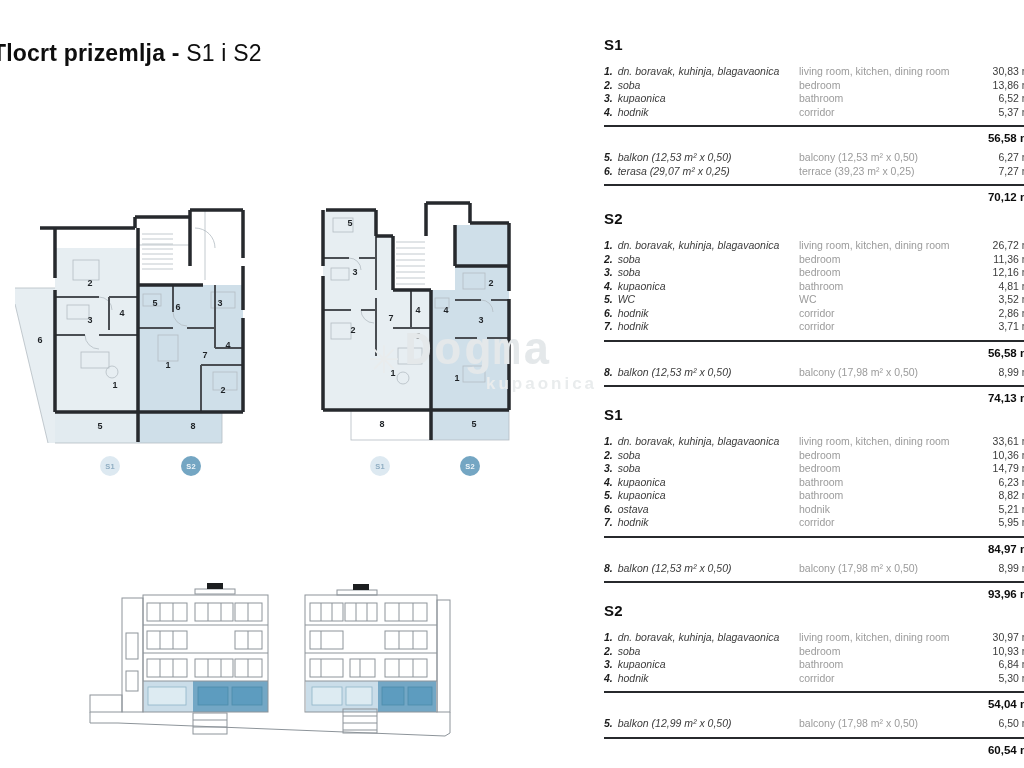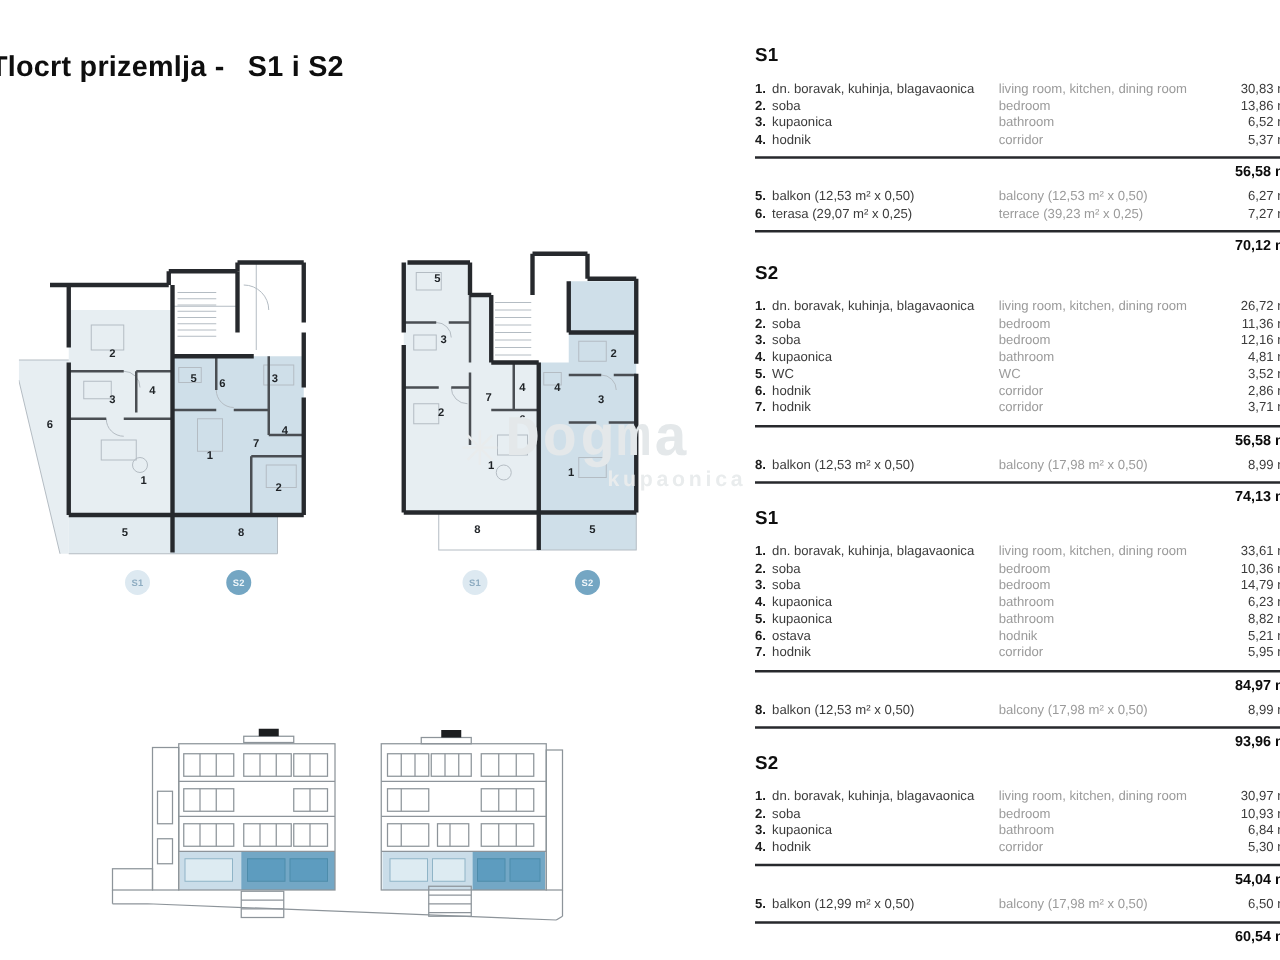--- a/index.html
+++ b/index.html
@@ -3,21 +3,21 @@
 <meta charset="utf-8">
 <style>
   html,body{margin:0;padding:0;}
   body{
     position:relative;width:1024px;height:768px;overflow:hidden;background:#ffffff;
     font-family:"Liberation Sans",sans-serif;color:#222;
   }
   
   .page-title{position:absolute;left:-8px;top:40px;font-size:23px;color:#0e0e0e;white-space:nowrap;letter-spacing:.2px;}
   .page-title .t1{font-weight:700;}
-  .page-title .t2{font-weight:700;margin-left:12px;}
+  .page-title .t2{font-weight:400;}
 
   
   .plan{position:absolute;}
   .plan svg{display:block;}
   .labels{position:absolute;inset:0;}
   .room-label{
     position:absolute;transform:translate(-50%,-50%);
     font-size:9px;font-weight:700;color:#1f2327;line-height:1;
   }
   .badge{
@@ -36,21 +36,21 @@
   .watermark .wm-mark{font-size:38px;vertical-align:middle;color:#e9eced;}
   .watermark .wm-main{font-size:46px;font-weight:600;letter-spacing:2px;font-family:Liberation Mono, monospace;}
   .watermark .wm-sub{display:block;margin:-8px 0 0 118px;font-size:17px;font-weight:600;letter-spacing:3px;color:#e9eced;}
 
   
   #tables{position:absolute;left:604px;top:0;width:430px;}
   .section{position:absolute;left:0;width:100%;}
   .section.pos0{top:36px;} .section.pos1{top:210px;} .section.pos2{top:406px;} .section.pos3{top:602px;}
   .sec-h{font-size:15px;font-weight:800;color:#0f0f0f;margin-bottom:12px;letter-spacing:.2px;}
   .trow{display:grid;grid-template-columns:195px 152px 1fr;font-size:10.5px;line-height:13.5px;}
-  .trow .hr{color:#3c3c3c;}
+  .trow .hr{color:#3c3c3c;font-style:italic;}
   .trow .hr b{color:#1c1c1c;margin-right:2px;}
   .trow .en{color:#9b9b9b;}
   .trow .val{text-align:right;color:#3c3c3c;white-space:nowrap;}
   .divider{border-top:2.5px solid #27292c;margin-top:6px;}
   .sumrow{font-size:11.5px;font-weight:800;color:#0c0c0c;text-align:right;padding:5px 0 7px;white-space:nowrap;}
 </style>
 </head>
 <body>
 
 <div class="page-title">

